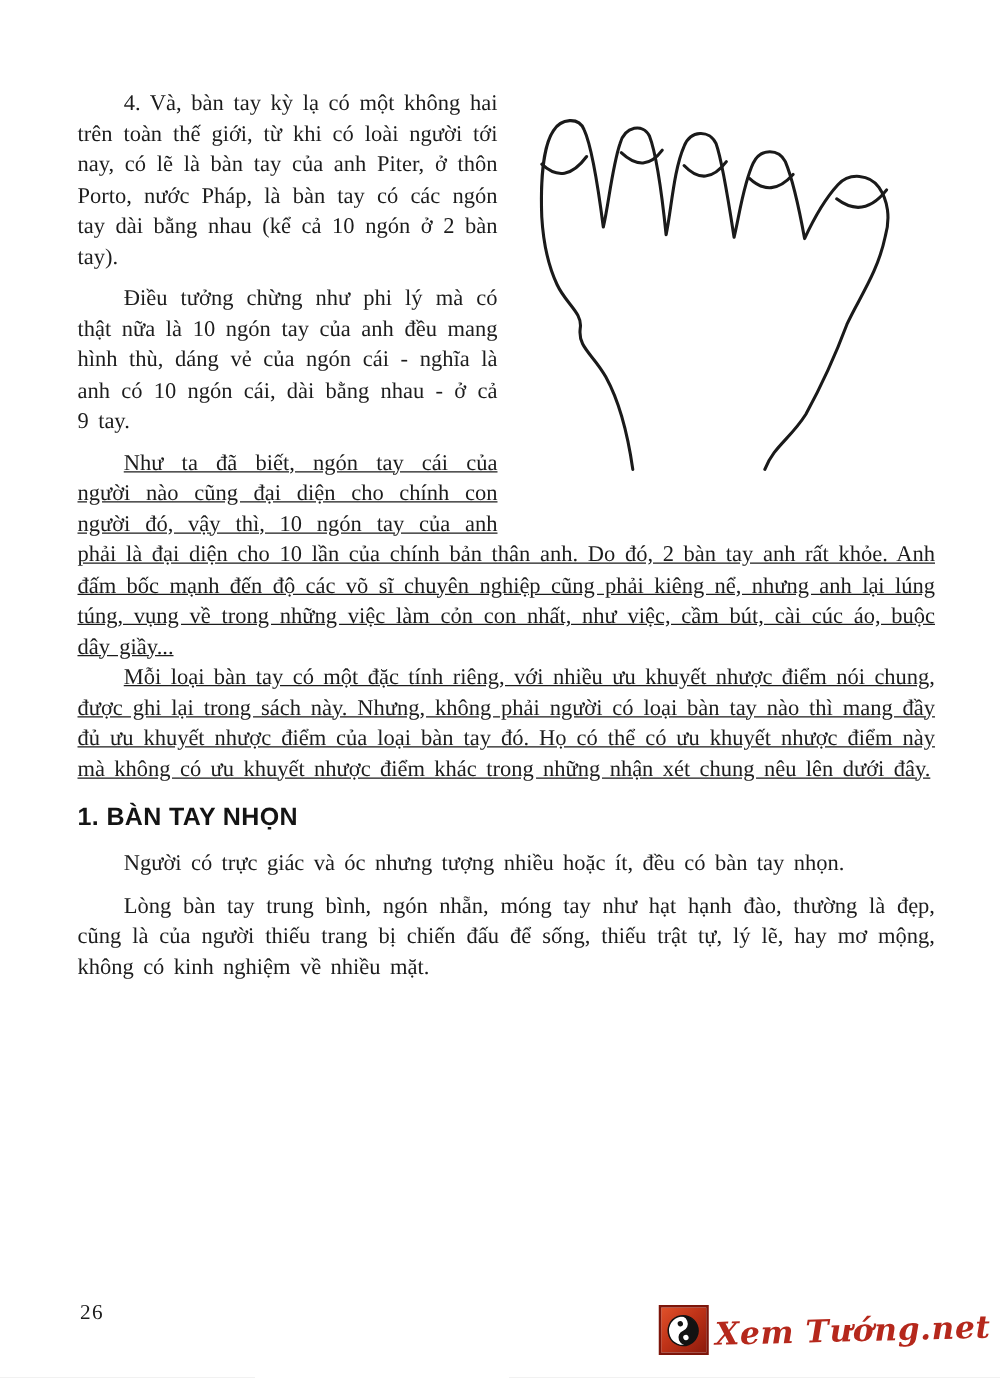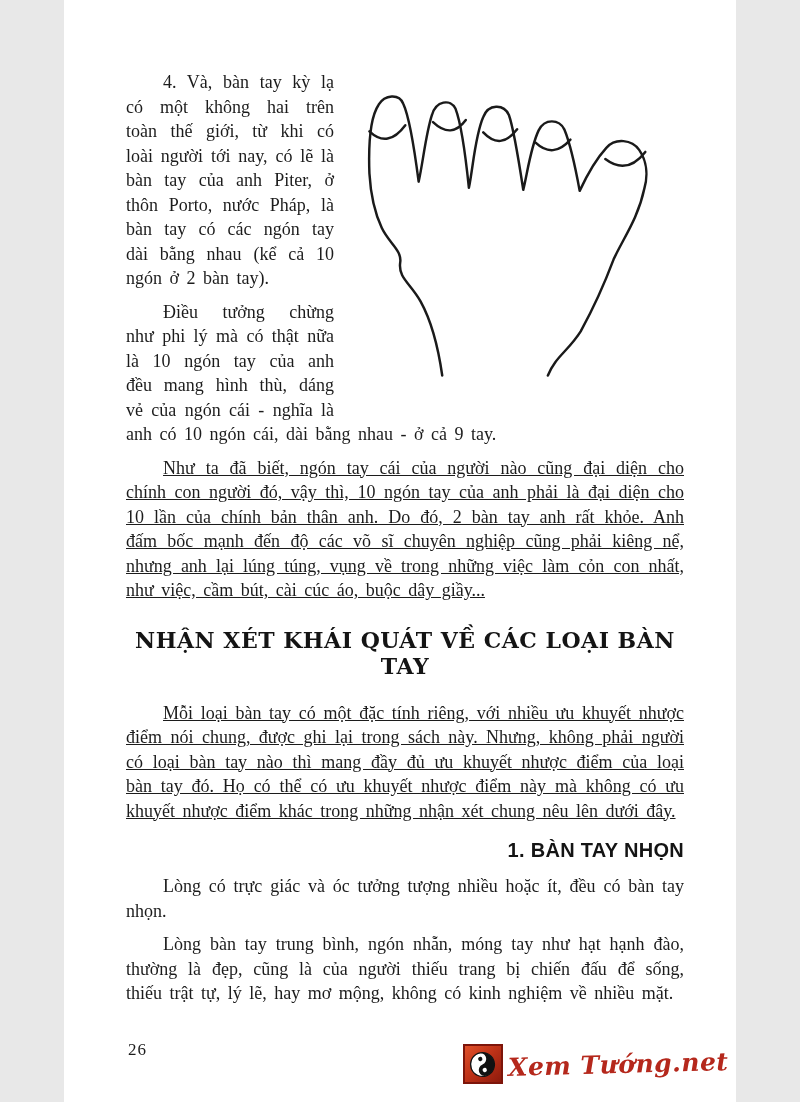--- a/index.html
+++ b/index.html
@@ -1,18 +1,18 @@
 <!DOCTYPE html>
 <html><head>
 <meta charset="utf-8">
 <style>
   html,body{margin:0;padding:0;background:#e8e8e8;}
   .page{
     position:relative;
-    width:672px;height:1102px;
+    width:800px;height:1102px;
     margin:0 auto;
     background:#ffffff;
     font-family:"Liberation Serif", serif;
     color:#1c1c1c;
     overflow:hidden;
     box-sizing:border-box;
   }
   .content{
     padding:70px 52px 0 62px;
   }
@@ -43,21 +43,20 @@
     margin:24px 0 22px 0;
     color:#141414;
   }
   h2.section-heading{
     font-family:"Liberation Sans", sans-serif;
     font-size:20px;
     font-weight:bold;
     letter-spacing:0.3px;
     margin:16px 0 12px 0;
     color:#141414;
-    text-align:right;
   }
   .page-number{
     position:absolute;
     left:64px;
     top:1040px;
     font-size:17px;
     letter-spacing:1px;
   }
   .watermark{
     position:absolute;
@@ -125,27 +124,26 @@
         <path d="M 126,55 Q 143,73 159,52"></path>
         <path d="M 177,65 Q 194,81 211,62"></path>
         <path d="M 245,81 Q 266,97 284,74"></path>
       </svg>
     </div>
 
     <p class="body">4. Và, bàn tay kỳ lạ có một không hai trên toàn thế giới, từ khi có loài người tới nay, có lẽ là bàn tay của anh Piter, ở thôn Porto, nước Pháp, là bàn tay có các ngón tay dài bằng nhau (kể cả 10 ngón ở 2 bàn tay).</p>
     <p class="body">Điều tưởng chừng như phi lý mà có thật nữa là 10 ngón tay của anh đều mang hình thù, dáng vẻ của ngón cái - nghĩa là anh có 10 ngón cái, dài bằng nhau - ở cả 9 tay.</p>
     <p class="body tight">Như ta đã biết, ngón tay cái của người nào cũng đại diện cho chính con người đó, vậy thì, 10 ngón tay của anh phải là đại diện cho 10 lần của chính bản thân anh. Do đó, 2 bàn tay anh rất khỏe. Anh đấm bốc mạnh đến độ các võ sĩ chuyên nghiệp cũng phải kiêng nể, nhưng anh lại lúng túng, vụng về trong những việc làm cỏn con nhất, như việc, cầm bút, cài cúc áo, buộc dây giầy...</p>
 
-    <h1 class="main-heading">NHẬN XÉT KHÁI QUÁT VỀ CÁC LOẠI BÀN TAY</h1>
 
     <p class="body tight">Mỗi loại bàn tay có một đặc tính riêng, với nhiều ưu khuyết nhược điểm nói chung, được ghi lại trong sách này. Nhưng, không phải người có loại bàn tay nào thì mang đầy đủ ưu khuyết nhược điểm của loại bàn tay đó. Họ có thể có ưu khuyết nhược điểm này mà không có ưu khuyết nhược điểm khác trong những nhận xét chung nêu lên dưới đây.</p>
 
     <h2 class="section-heading">1. BÀN TAY NHỌN</h2>
 
-    <p class="body">Lòng có trực giác và óc tưởng tượng nhiều hoặc ít, đều có bàn tay nhọn.</p>
+    <p class="body">Người có trực giác và óc nhưng tượng nhiều hoặc ít, đều có bàn tay nhọn.</p>
     <p class="body">Lòng bàn tay trung bình, ngón nhẵn, móng tay như hạt hạnh đào, thường là đẹp, cũng là của người thiếu trang bị chiến đấu để sống, thiếu trật tự, lý lẽ, hay mơ mộng, không có kinh nghiệm về nhiều mặt.</p>
   </div>
 
   <span class="page-number">26</span>
 
   <div class="watermark">
     <span class="wm-square">
       <svg width="27" height="27" viewBox="0 0 24 24">
         <circle cx="12" cy="12" r="10.6" fill="#ffffff" stroke="#121212" stroke-width="1.1"></circle>
         <path d="M12,1.4 a10.6,10.6 0 0 1 0,21.2 a5.3,5.3 0 0 1 0,-10.6 a5.3,5.3 0 0 0 0,-10.6 Z" fill="#121212"></path>

